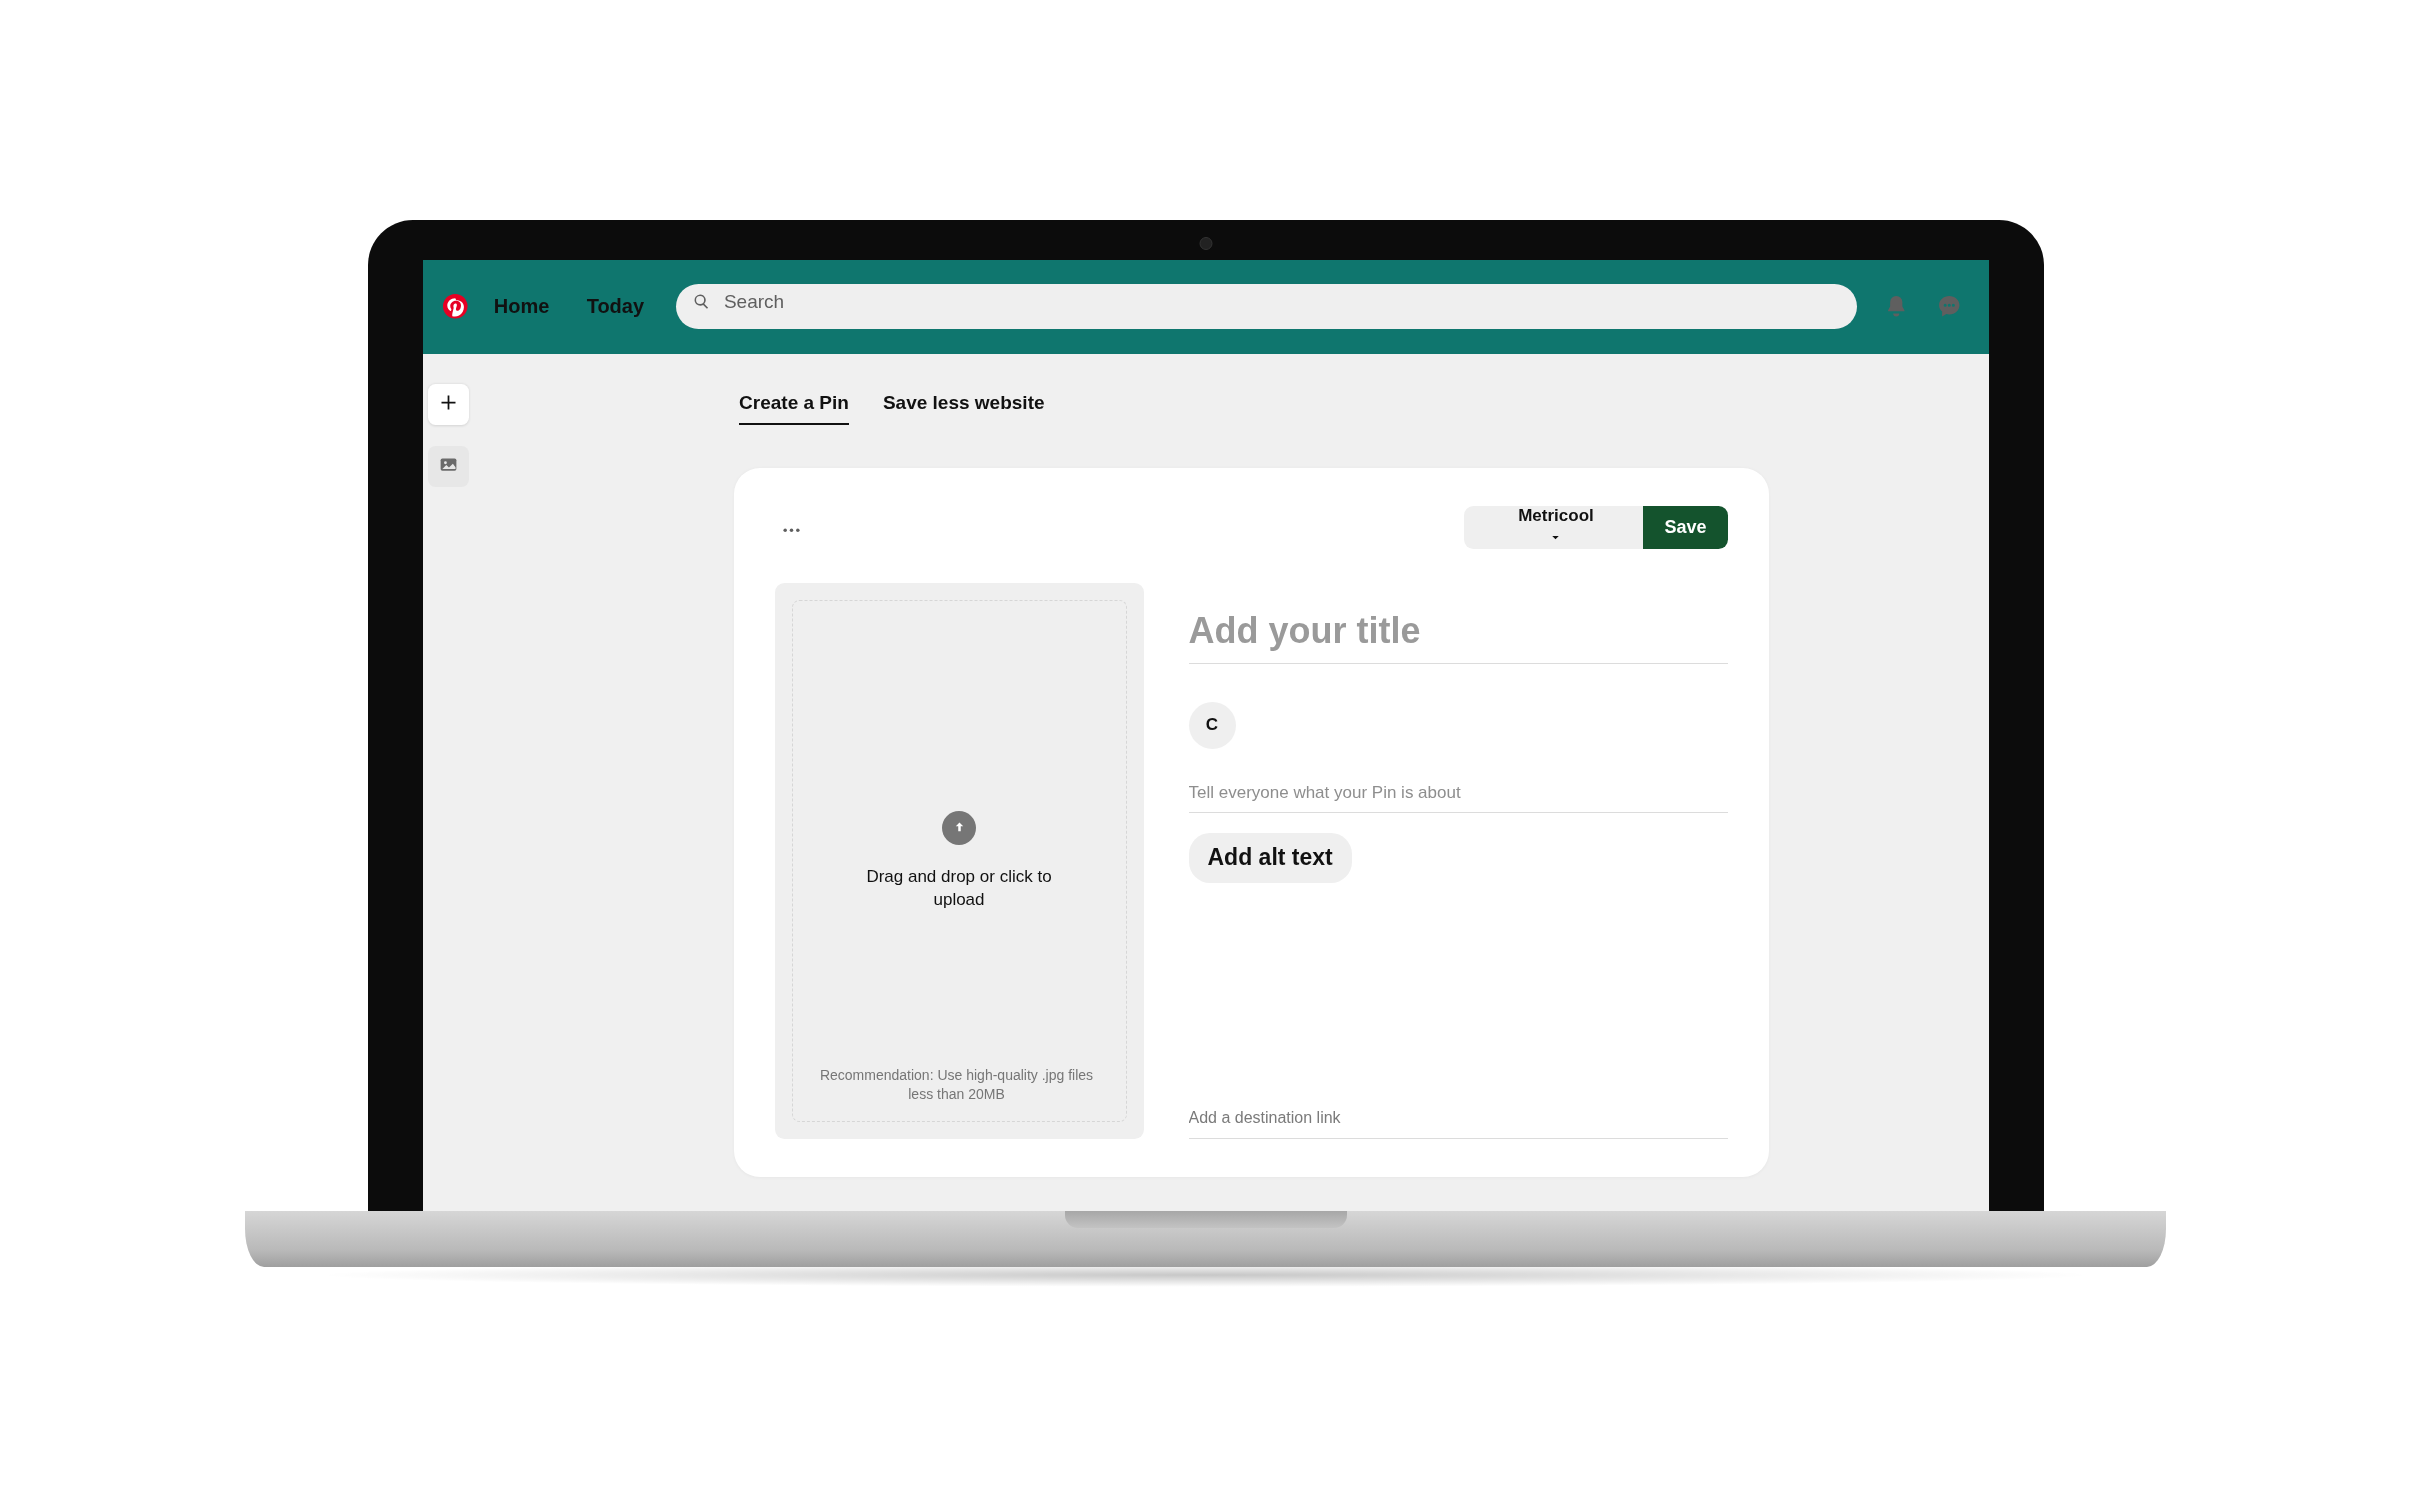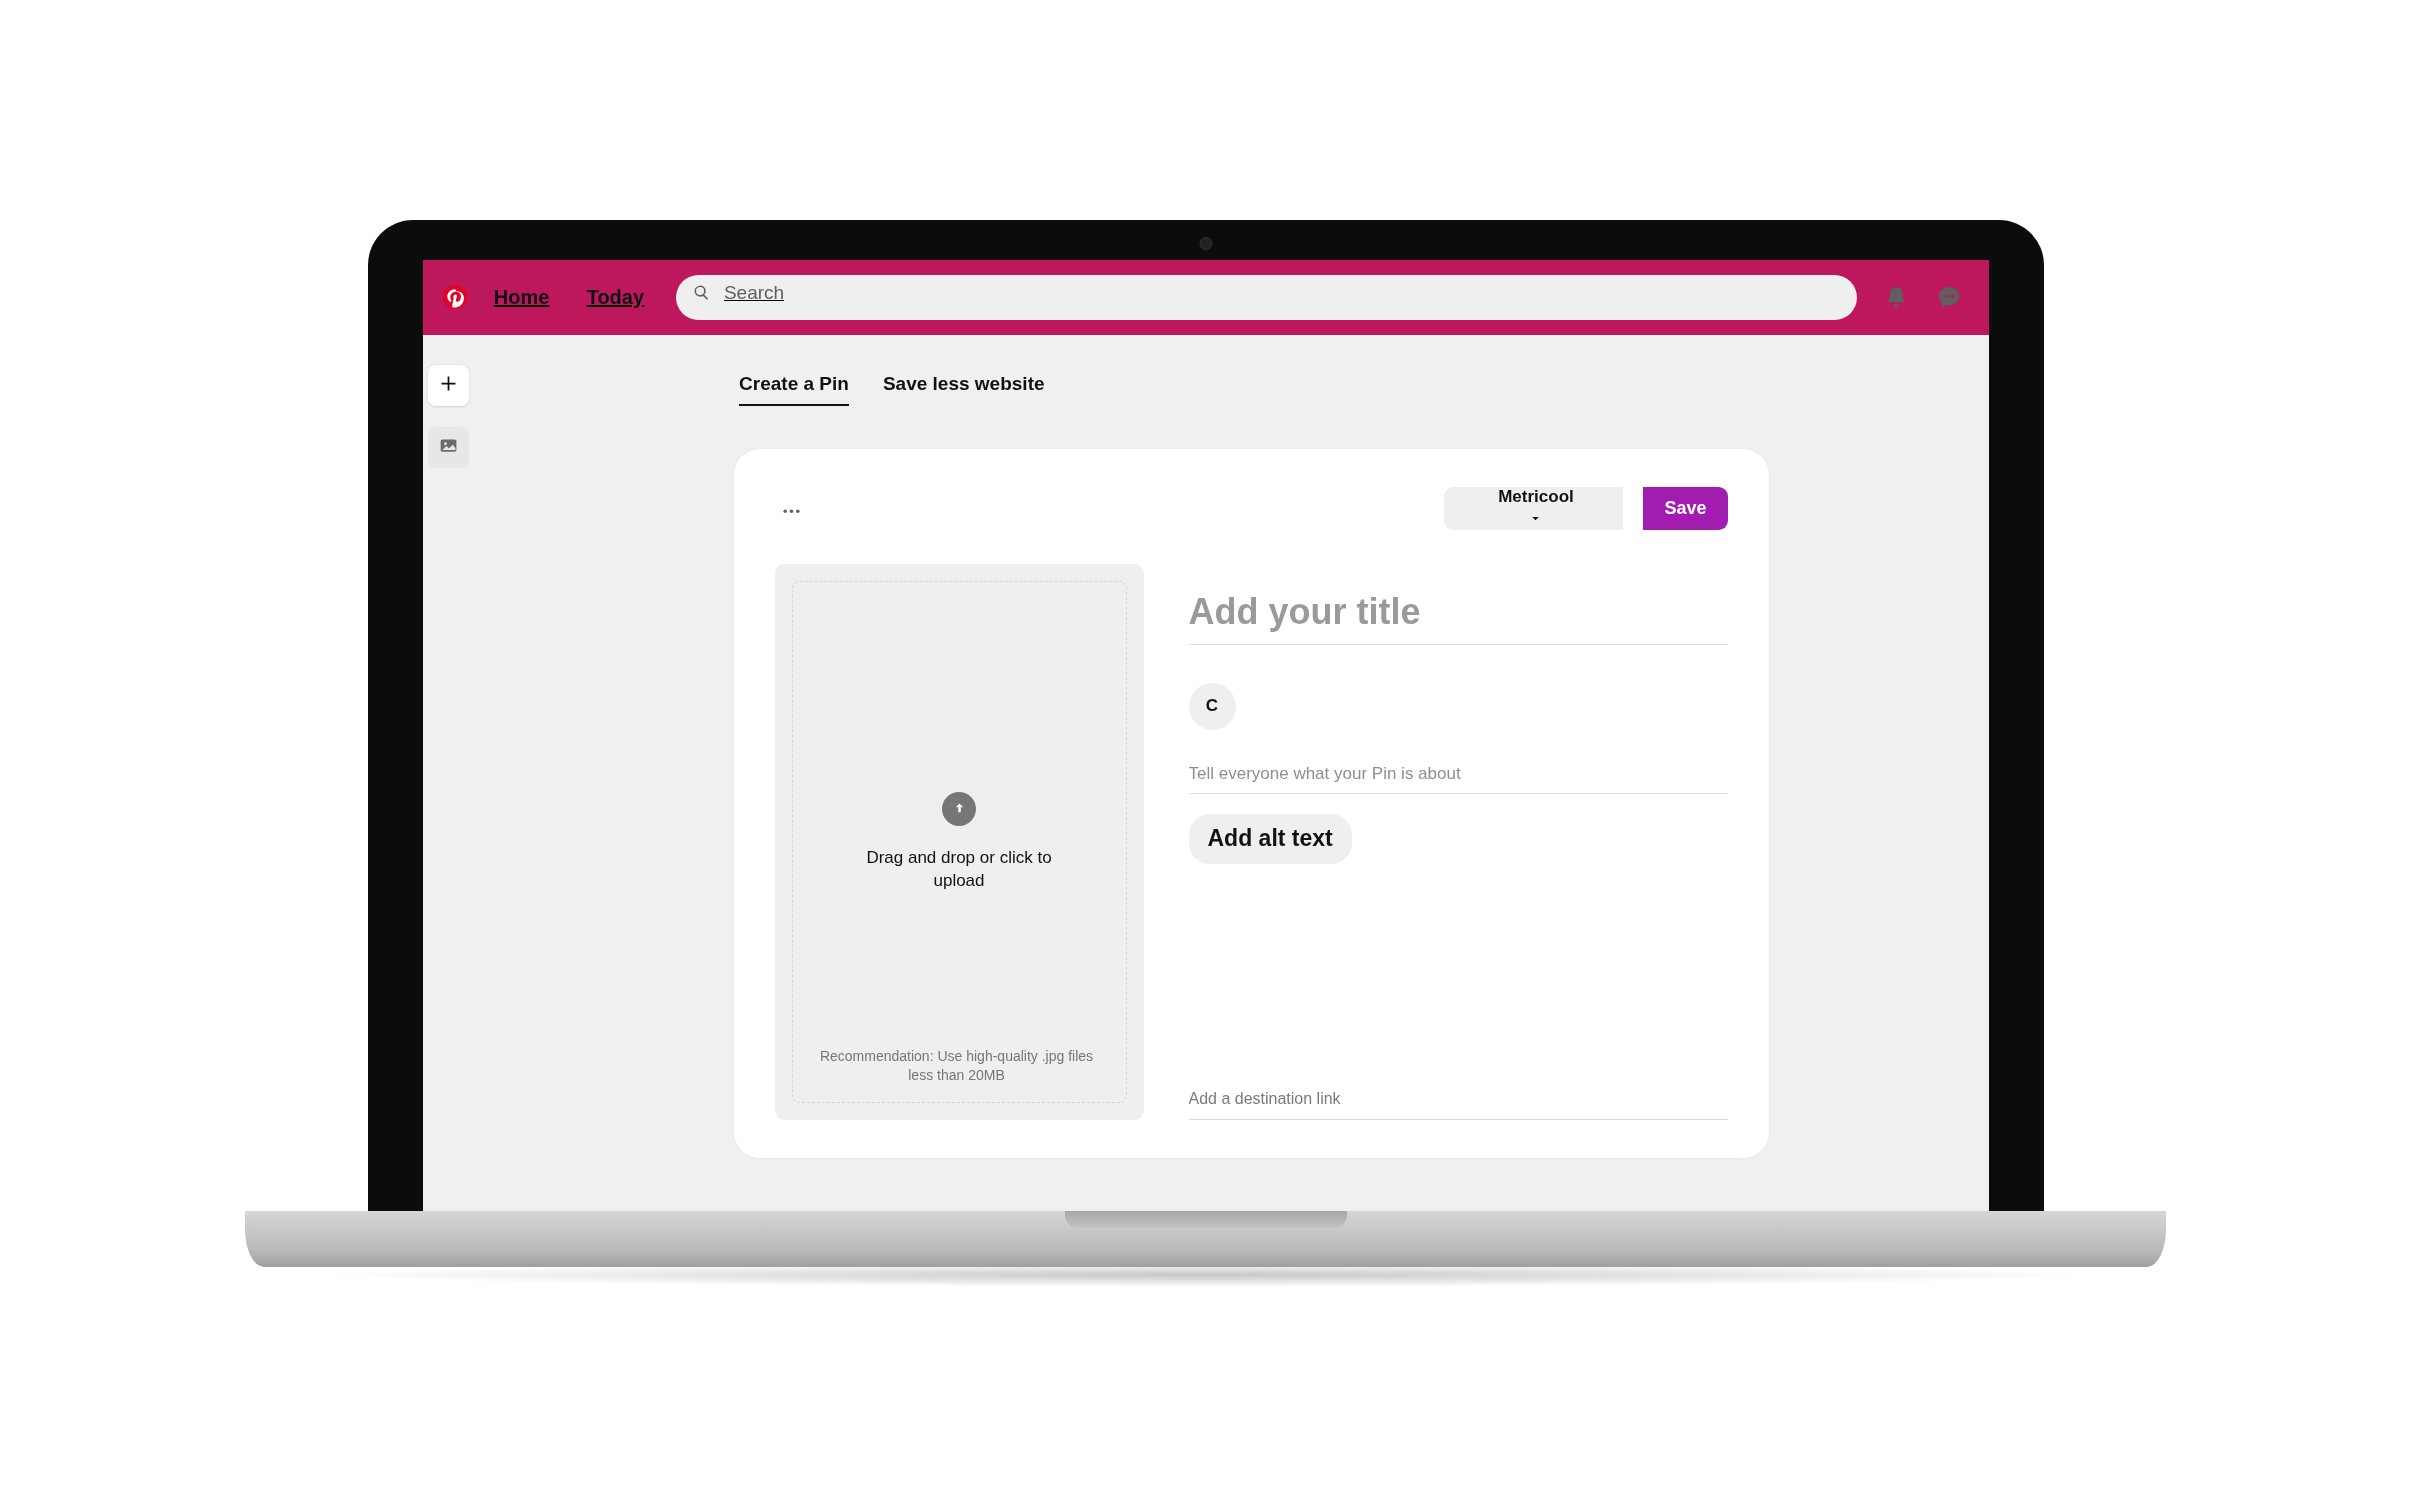--- a/index.html
+++ b/index.html
@@ -74,27 +74,26 @@
   .app {
     width: 100%;
     height: 100%;
     display: flex;
     flex-direction: column;
     background: #fff;
   }
 
   
   .navbar {
-    height: 75px;
+    height: 94px;
     display: flex;
     align-items: center;
     padding: 0 19px;
     gap: 11.3px;
-    background: #be185d;
-    text-decoration: underline;
+    background: #0f766e;
   }
   .logo {
     width: 28px; height: 28px;
     color: #e60023;
     display: flex; align-items: center; justify-content: center;
     cursor: pointer;
   }
   .logo svg { width: 24.5px; height: 24.5px; }
   .nav-link {
     font-size: 20px;
@@ -216,30 +215,30 @@
     padding: 0 13px 0 17px;
     width: 179px;
     cursor: pointer;
     font-size: 17px;
     font-weight: 600;
     color: #111;
     flex-direction: column;
   }
   .board-select svg { width: 13px; height: 13px; }
   .save-btn {
-    background: #a21caf;
+    background: #14532d;
     color: #fff;
     border: none;
     height: 43px;
     padding: 0 21px;
     border-radius: 0 9.4px 9.4px 0;
     font-size: 18px;
     font-weight: 700;
     cursor: pointer;
-    margin-left: 20px;
+    margin-left: 0;
   }
 
   .card-body {
     display: flex;
     gap: 45px;
   }
 
   
   .dropzone {
     width: 369px;

